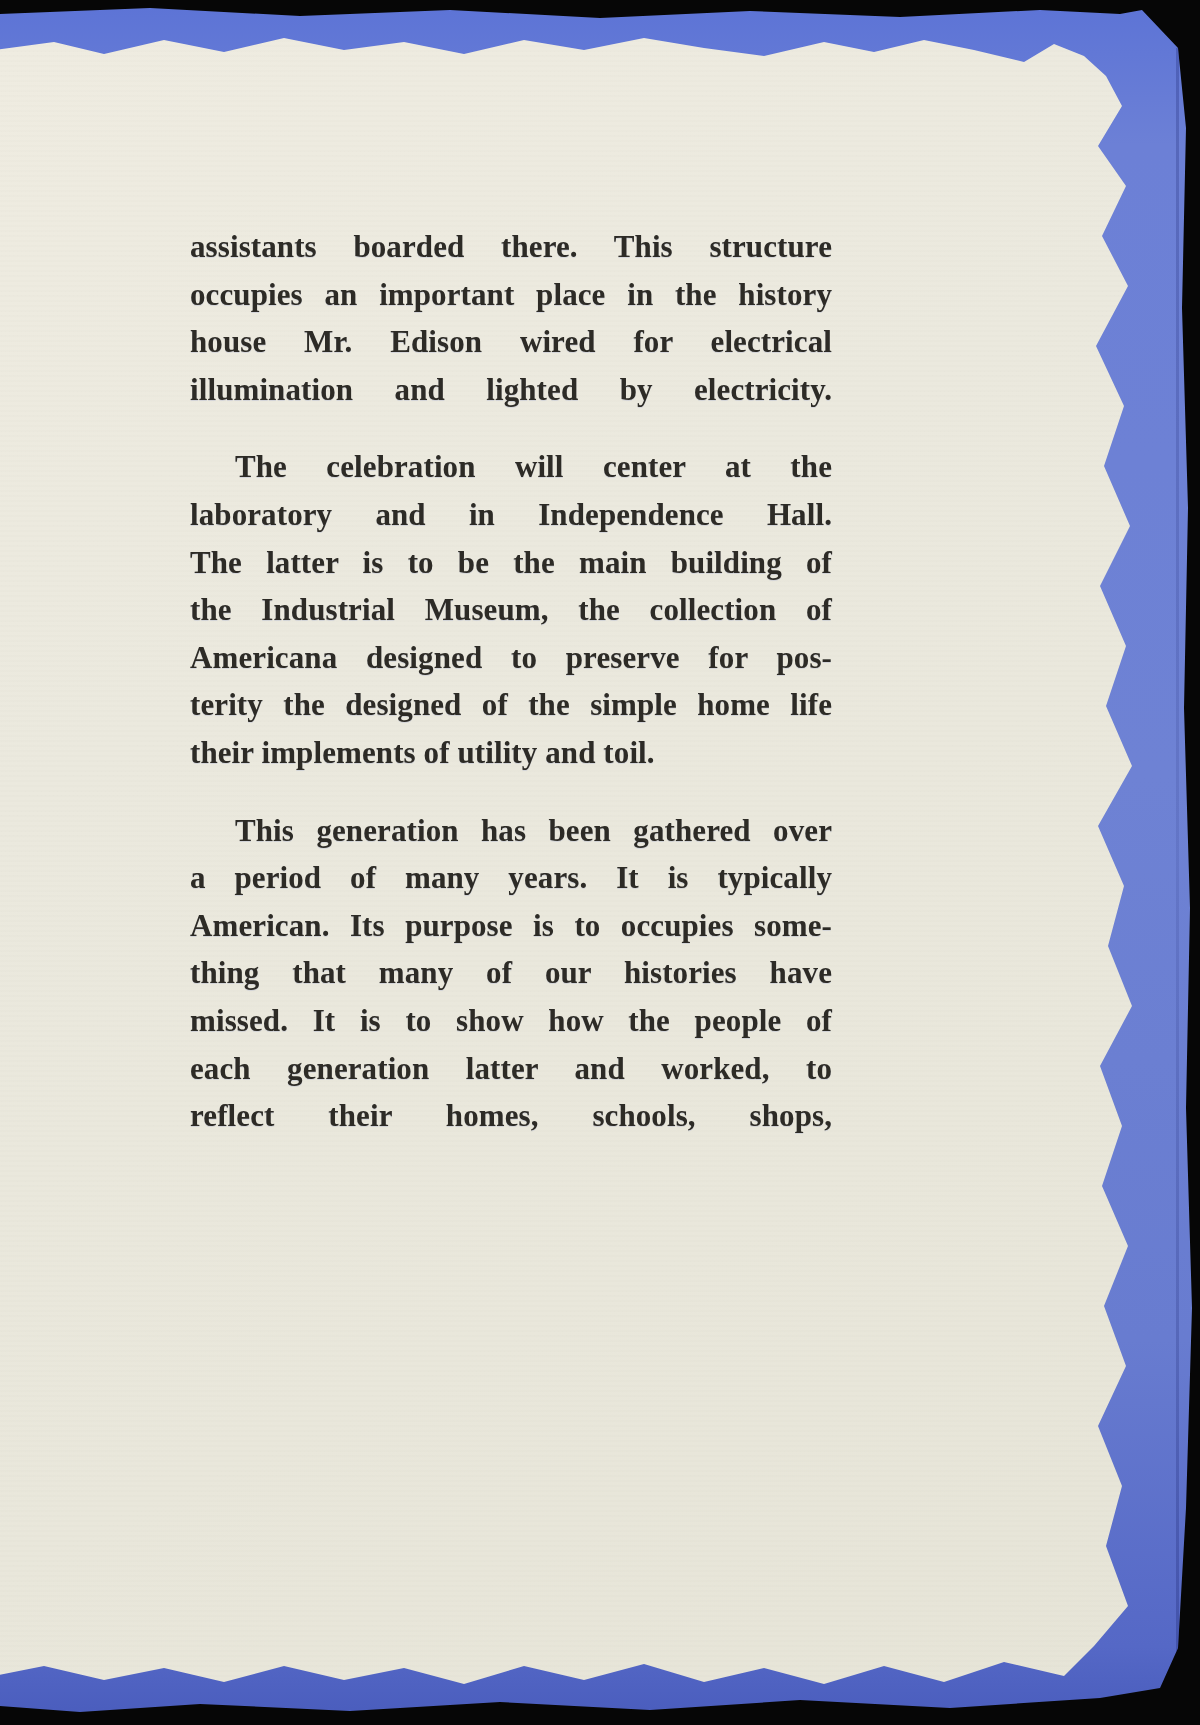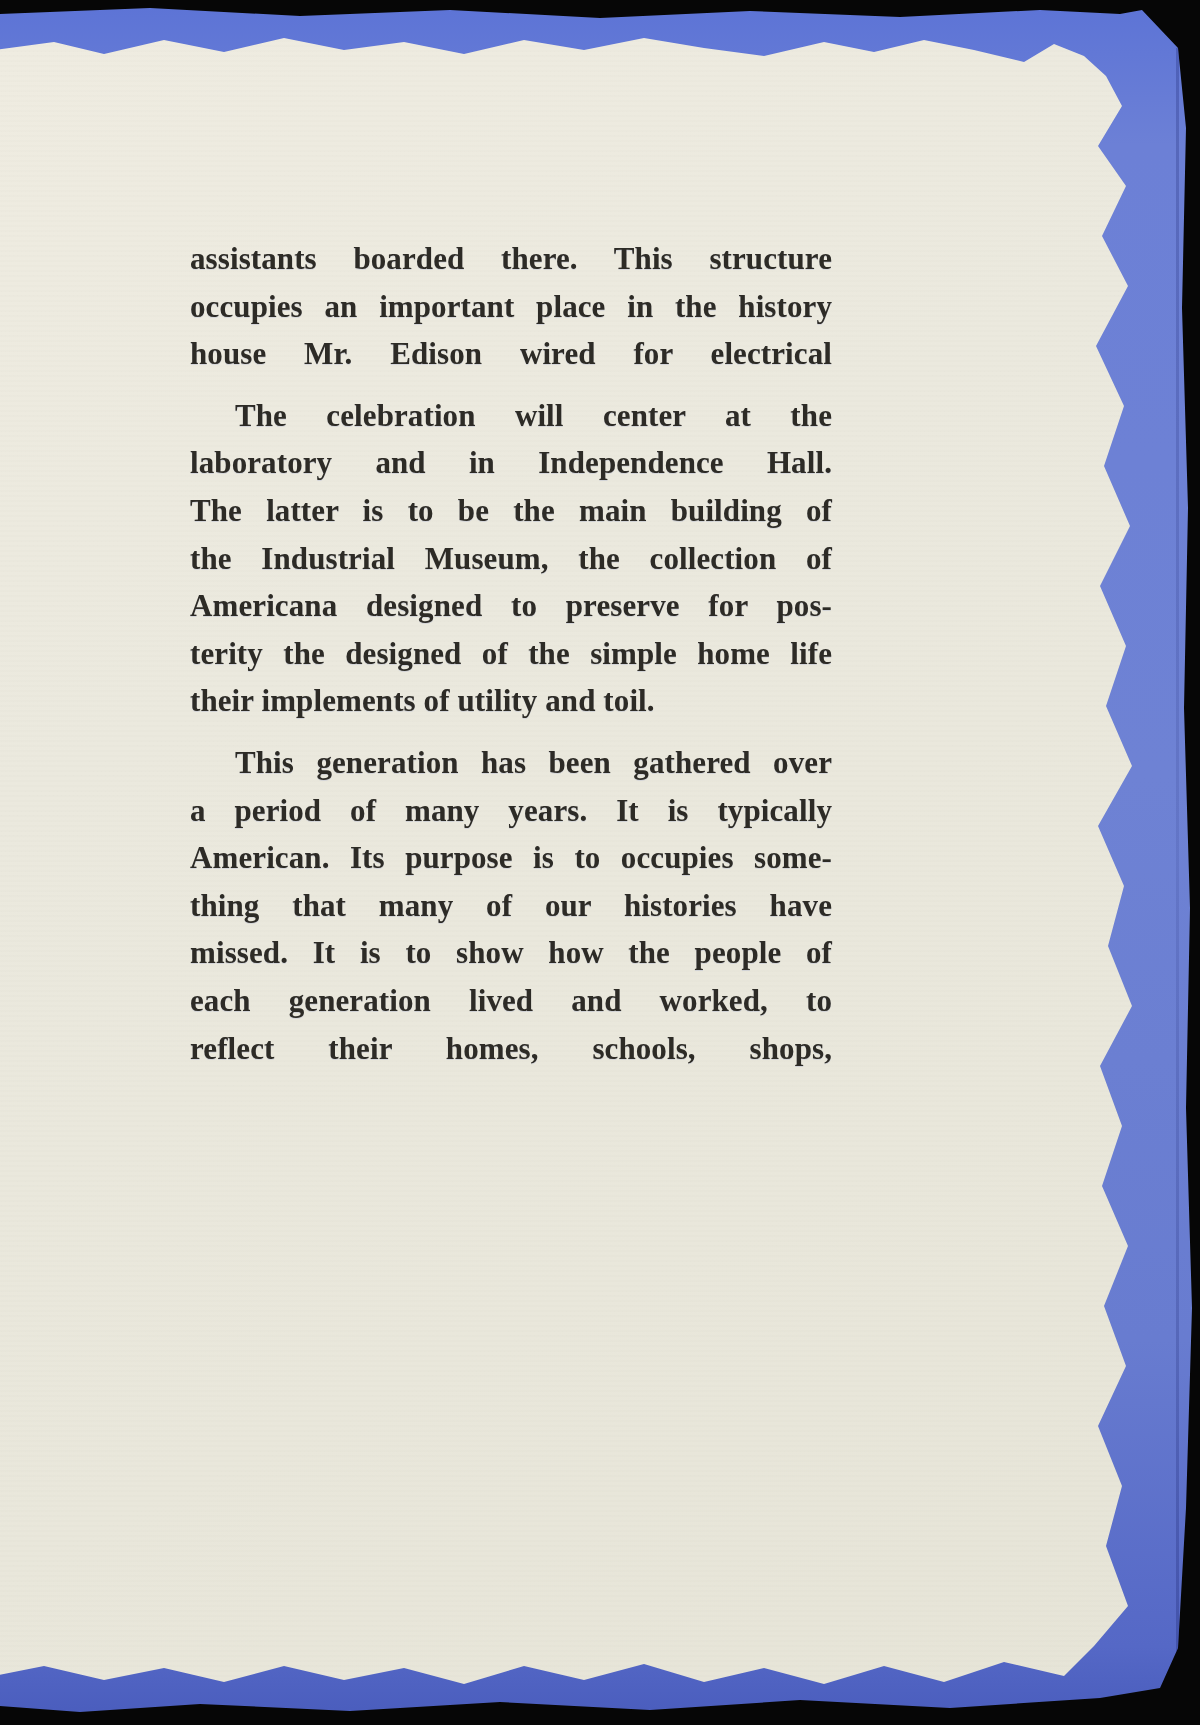--- a/index.html
+++ b/index.html
@@ -34,61 +34,62 @@
       1060px 8px,1090px 20px,1112px 40px,1128px 70px,1104px 110px,1132px 150px,1108px 200px,1134px 250px,1102px 310px,
       1130px 370px,1110px 430px,1136px 490px,1106px 550px,1132px 610px,1112px 670px,1138px 730px,1104px 790px,
       1130px 850px,1114px 910px,1138px 970px,1106px 1030px,1128px 1090px,1108px 1150px,1134px 1210px,1110px 1270px,
       1132px 1330px,1104px 1390px,1128px 1450px,1112px 1510px,1134px 1570px,1100px 1610px,1070px 1640px,1010px 1626px,
       950px 1646px,890px 1630px,830px 1648px,770px 1632px,710px 1646px,650px 1628px,590px 1644px,530px 1630px,
       470px 1648px,410px 1632px,350px 1644px,290px 1630px,230px 1646px,170px 1632px,110px 1644px,50px 1630px,0 1640px);
     filter:drop-shadow(4px 5px 4px rgba(8,12,45,.5));
   }
   
   .textblock{
-    position:absolute;left:196px;top:199px;width:642px;
+    position:absolute;left:196px;top:187px;width:642px;
     font:700 31px/47.6px "Liberation Serif","DejaVu Serif",serif;
     color:#2d2b26;
     letter-spacing:.1px;
     text-shadow:0 1.4px 0 rgba(95,115,195,.16);
   }
-  .para + .para{margin-top:14px;}
+  .para + .para{margin-top:30px;}
   .line{text-align:justify;text-align-last:justify;}
   .line.indent{text-indent:45px;}
   .line.short{text-align-last:left;}
 </style>
 </head>
 <body>
 
 <div class="backing">
   <div class="crease"></div>
 </div>
 
 <div class="page">
   <div class="textblock">
 
     <div class="para">
       <div class="line">assistants boarded there. This structure</div>
       <div class="line">occupies an important place in the history</div>
       <div class="line">house Mr. Edison wired for electrical</div>
+      <div class="line">illumination and lighted by electricity.</div>
     </div>
 
     <div class="para">
       <div class="line indent">The celebration will center at the</div>
       <div class="line">laboratory and in Independence Hall.</div>
       <div class="line">The latter is to be the main building of</div>
       <div class="line">the Industrial Museum, the collection of</div>
       <div class="line">Americana designed to preserve for pos-</div>
       <div class="line">terity the designed of the simple home life</div>
       <div class="line short">their implements of utility and toil.</div>
     </div>
 
     <div class="para">
       <div class="line indent">This generation has been gathered over</div>
       <div class="line">a period of many years. It is typically</div>
       <div class="line">American. Its purpose is to occupies some-</div>
       <div class="line">thing that many of our histories have</div>
       <div class="line">missed. It is to show how the people of</div>
-      <div class="line">each generation lived and worked, to</div>
+      <div class="line">each generation latter and worked, to</div>
       <div class="line">reflect their homes, schools, shops,</div>
     </div>
 
   </div>
 </div>
 
 </body></html>

